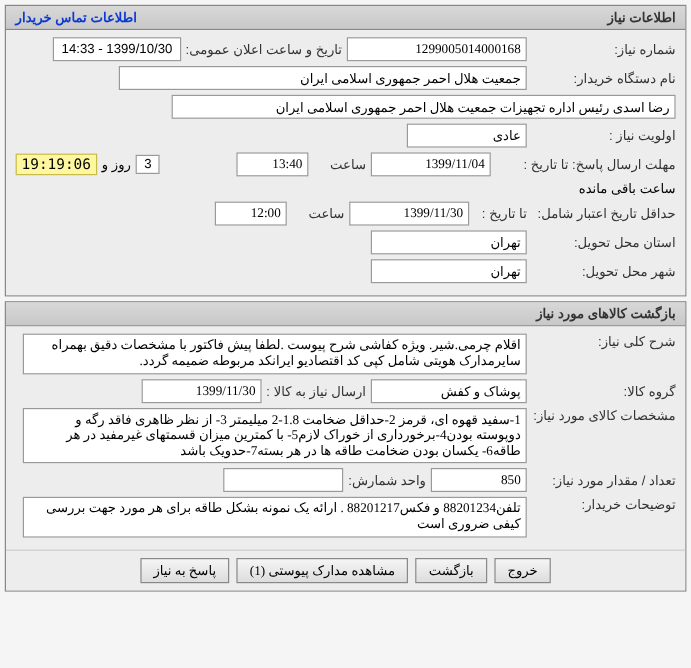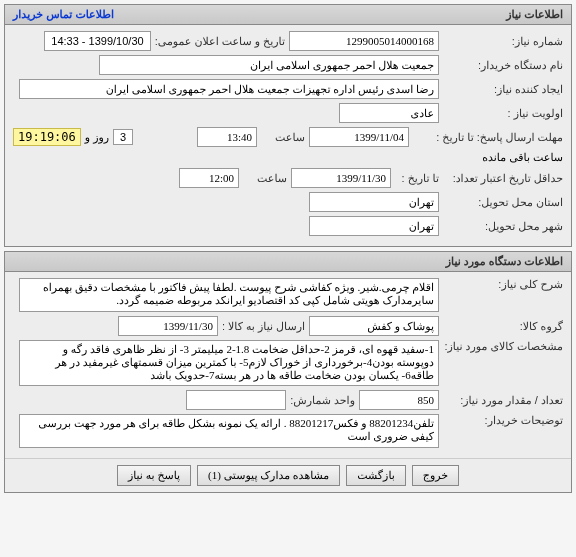--- a/index.html
+++ b/index.html
@@ -45,21 +45,20 @@
       <span class="label" style="min-width:auto">تاریخ و ساعت اعلان عمومی:</span>
       <span class="chip">1399/10/30 - 14:33</span>
     </div>
 
     <div class="row">
       <span class="label">نام دستگاه خریدار:</span>
       <input class="text w340" readonly="" value="جمعیت هلال احمر جمهوری اسلامی ایران" style="">
     </div>
 
     <div class="row">
-      <span class="label">ایجاد کننده نیاز:</span>
       <input class="text" style="width: 420px;" readonly="" value="رضا اسدی رئیس اداره تجهیزات جمعیت هلال احمر جمهوری اسلامی ایران">
     </div>
 
     <div class="row">
       <span class="label">اولویت نیاز :</span>
       <input class="text w100" readonly="" value="عادی" style="">
     </div>
 
     <div class="row">
       <span class="label" style="min-width:150px">مهلت ارسال پاسخ:  تا تاریخ :</span>
@@ -67,21 +66,21 @@
       <span class="label-sm">ساعت</span>
       <input class="text w60" readonly="" value="13:40" style="">
       <span class="spacer"></span>
       <span class="mini-num">3</span>
       <span>روز و</span>
       <span class="timer">19:19:06</span>
       <span>ساعت باقی مانده</span>
     </div>
 
     <div class="row">
-      <span class="label">حداقل تاریخ اعتبار تعداد:</span>
+      <span class="label">حداقل تاریخ اعتبار شامل:</span>
       <span class="label-sm">تا تاریخ :</span>
       <input class="text w100" readonly="" value="1399/11/30" style="">
       <span class="label-sm">ساعت</span>
       <input class="text w60" readonly="" value="12:00" style="">
     </div>
 
     <div class="row">
       <span class="label">استان محل تحویل:</span>
       <input class="text w130" readonly="" value="تهران" style="">
     </div>
@@ -89,21 +88,21 @@
     <div class="row">
       <span class="label">شهر محل تحویل:</span>
       <input class="text w130" readonly="" value="تهران" style="">
     </div>
 
   </div>
 </div>
 
 <div class="panel">
   <div class="panel-header">
-    <span>اطلاعات دستگاه مورد نیاز</span>
+    <span>بازگشت کالاهای مورد نیاز</span>
   </div>
   <div class="panel-body">
 
     <div class="row" style="align-items:flex-start">
       <span class="label">شرح کلی نیاز:</span>
       <textarea class="textfield" style="width: 420px; height: 34px;" readonly="">اقلام چرمی.شیر. ویژه کفاشی شرح پیوست .لطفا پیش فاکتور با مشخصات دقیق بهمراه سایرمدارک هویتی شامل کپی کد اقتصادیو ایرانکد مربوطه ضمیمه گردد.</textarea>
     </div>
 
     <div class="row">
       <span class="label">گروه کالا:</span>

